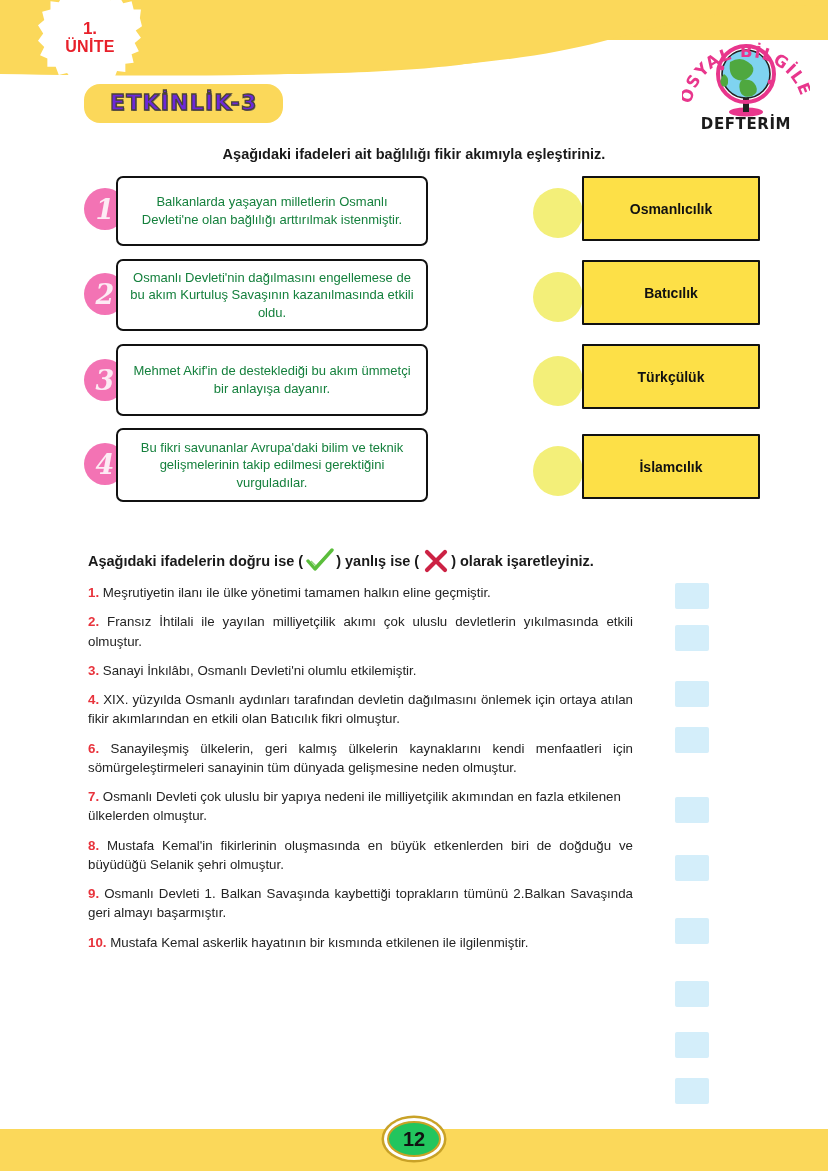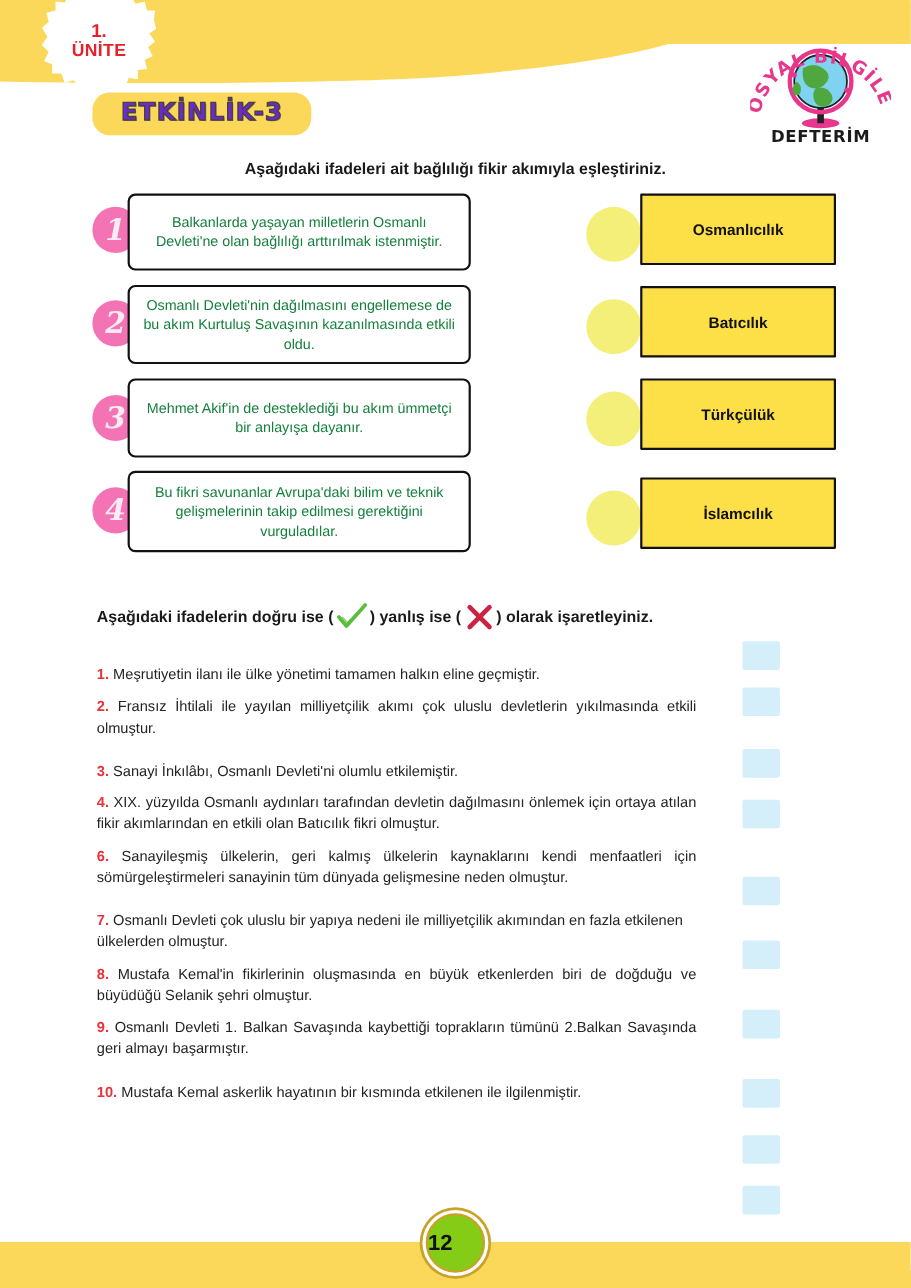--- a/index.html
+++ b/index.html
@@ -115,39 +115,39 @@
   
   .questions {
     position: absolute; top: 583px; left: 88px; width: 545px;
   }
   .q {
     position: relative;
     font-size: 13.3px; line-height: 1.45; color: #242424;
     text-align: justify; text-justify: inter-word;
     margin-bottom: 10px;
   }
-  .q.nojust { text-align: left; margin-top: 20px; }
+  .q.nojust { text-align: left; }
   .qnum { color: #E8333C; font-weight: bold; }
 
   .answer-box {
     position: absolute; left: 675px; width: 34px; height: 26px;
     background: #D4EEFA; border-radius: 2px;
   }
 
   
   .footer-bar {
     position: absolute; bottom: 0; left: 0; width: 828px; height: 42px;
     background: #FBD85A;
   }
   .page-num {
     position: absolute; bottom: 14px; left: 50%; transform: translateX(-50%);
-    width: 54px; height: 54px; border-radius: 50%;
-    background: #84cc16; border: 2.5px solid #C9A227;
+    width: 54px; height: 36px; border-radius: 50%;
+    background: #22c55e; border: 2.5px solid #C9A227;
     box-shadow: 0 0 0 3px #fff, 0 0 0 5.5px #C9A227;
-    display: flex; align-items: center; justify-content: flex-start;
+    display: flex; align-items: center; justify-content: center;
     z-index: 7;
   }
   .page-num span { font-size: 20px; font-weight: bold; color: #111; }
 </style>
 </head>
 <body>
 
 <div class="page">
 
   <div class="header-yellow">

